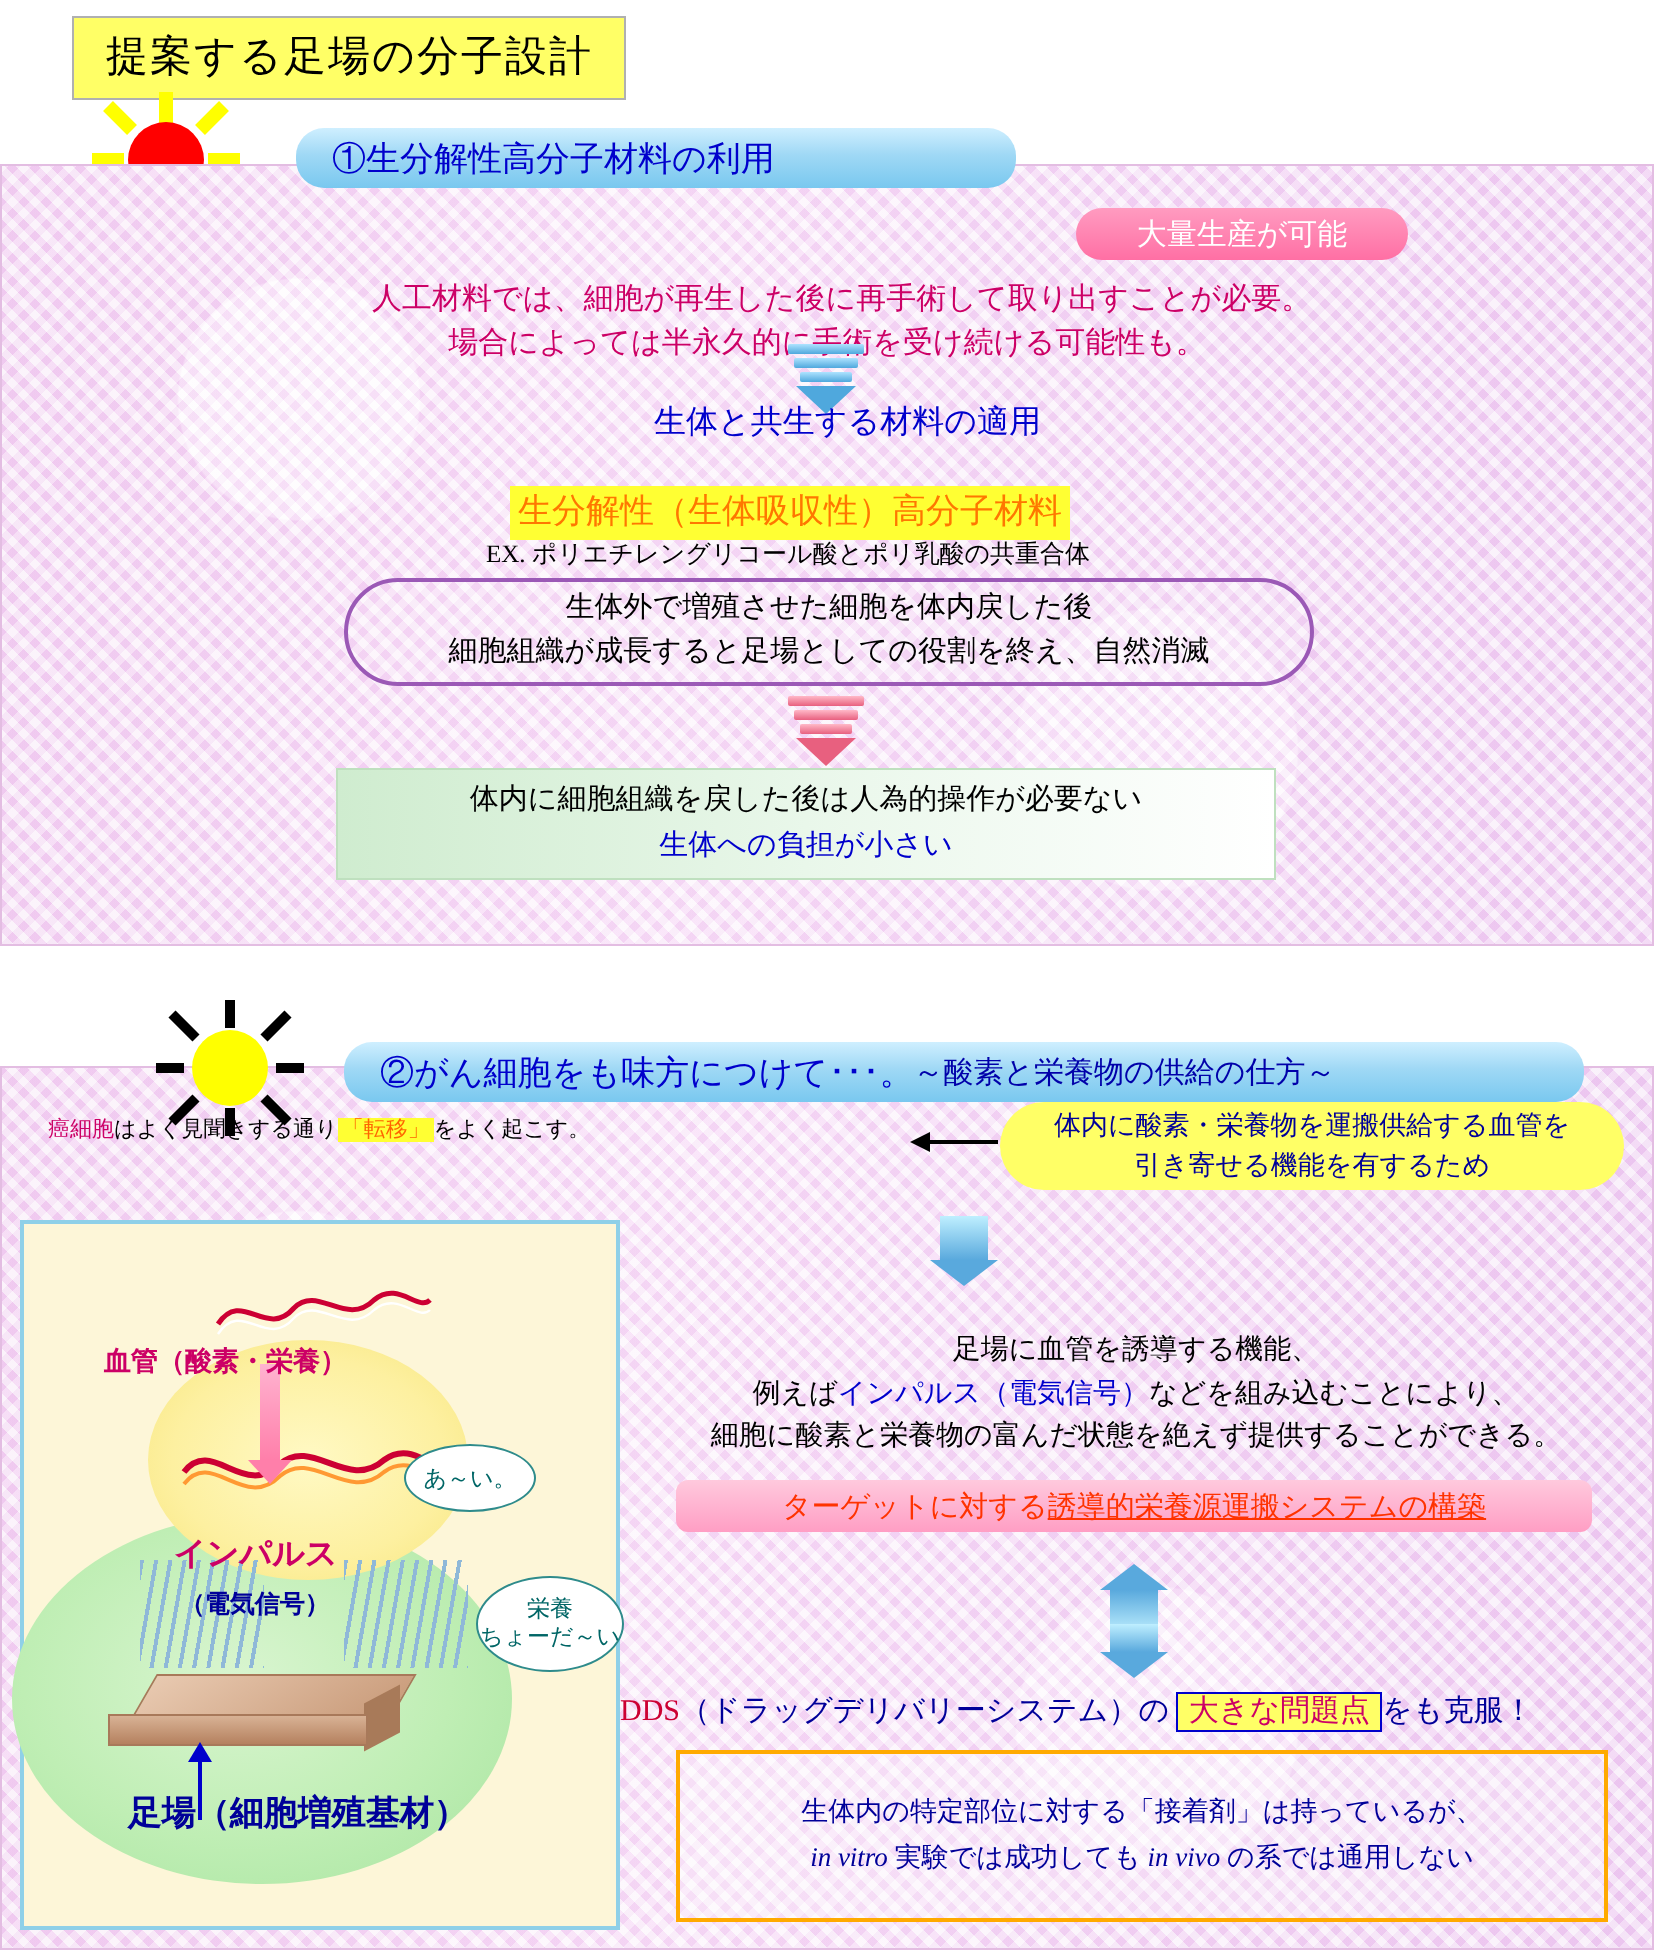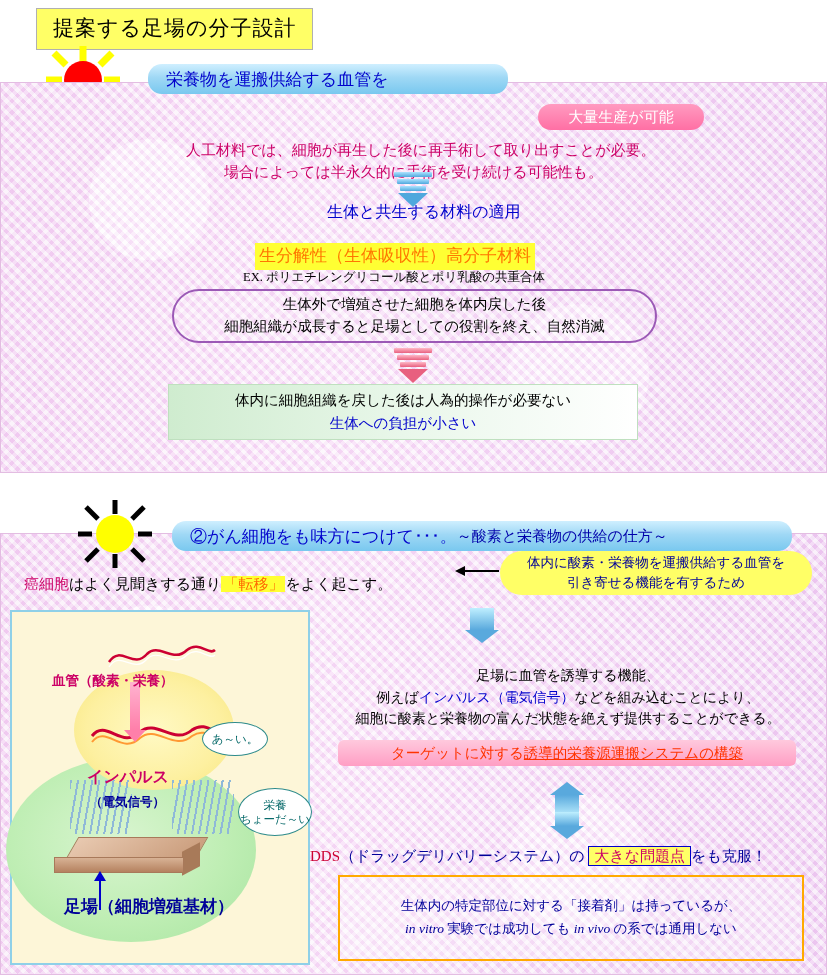--- a/index.html
+++ b/index.html
@@ -110,21 +110,21 @@
   .green-box {
     position:absolute; left:168px; top:384px; width:470px; height:56px;
     background:linear-gradient(to right,#cfeccf,#e9f7ea 50%,#ffffff);
     border:1px solid #bfe0bf;
     display:flex; flex-direction:column; align-items:center; justify-content:center;
     font-size:14.5px; color:#000; line-height:1.6;
   }
   .green-box .l2 { color:#0000cc;text-align:right; }
 
   
-  .s2-l1 { left:24px; top:574px; font-size:15px; }
+  .s2-l1 { left:24px; top:558px; font-size:11px; }
   .s2-l1 .k { color:#cc0066; }
   .s2-l1 .q { color:#ff6600; background:#ffff33; padding:0 2px; }
 
   .yellow-bubble {
     position:absolute; left:500px; top:551px; width:312px; height:44px;
     background:#ffff66; border-radius:22px; color:#000099; font-size:13.5px;
     display:flex; flex-direction:column; align-items:center; justify-content:center;
     line-height:1.45; text-align:center;
   }
   .arrow-left {
@@ -272,21 +272,21 @@
         <line x1="72" y1="9" x2="60" y2="21"></line>
         <line x1="26" y1="51" x2="14" y2="63"></line>
       </g>
       <circle cx="43" cy="36" r="19" fill="#ff0000"></circle>
     </svg>
   </div>
 
   <div class="panel" id="panel1"></div>
 
   <div class="head-bar" id="head1">
-    <span>栄養物を運搬供給する血管を</span>
+    <span>①生分解性高分子材料の利用</span>
   </div>
 
   <div class="tag-red">大量生産が可能</div>
 
   <div class="txt t1" style="width:455px;">
     <span class="l">人工材料では、細胞が再生した後に再手術して取り出すことが必要。</span>
     <span class="l">場合によっては半永久的に手術を受け続ける可能性も。</span>
   </div>
 
   <div class="arrow-blue" style="left:394px; top:172px;">

